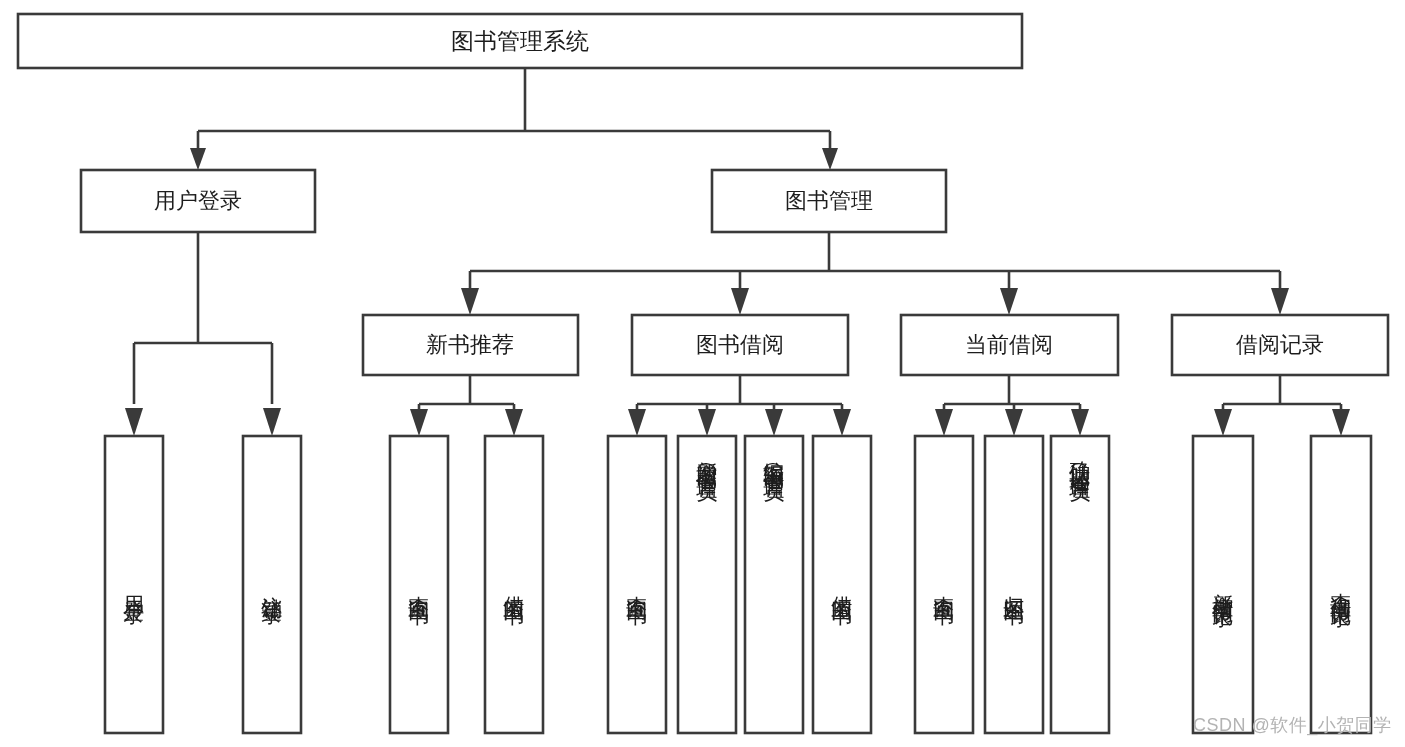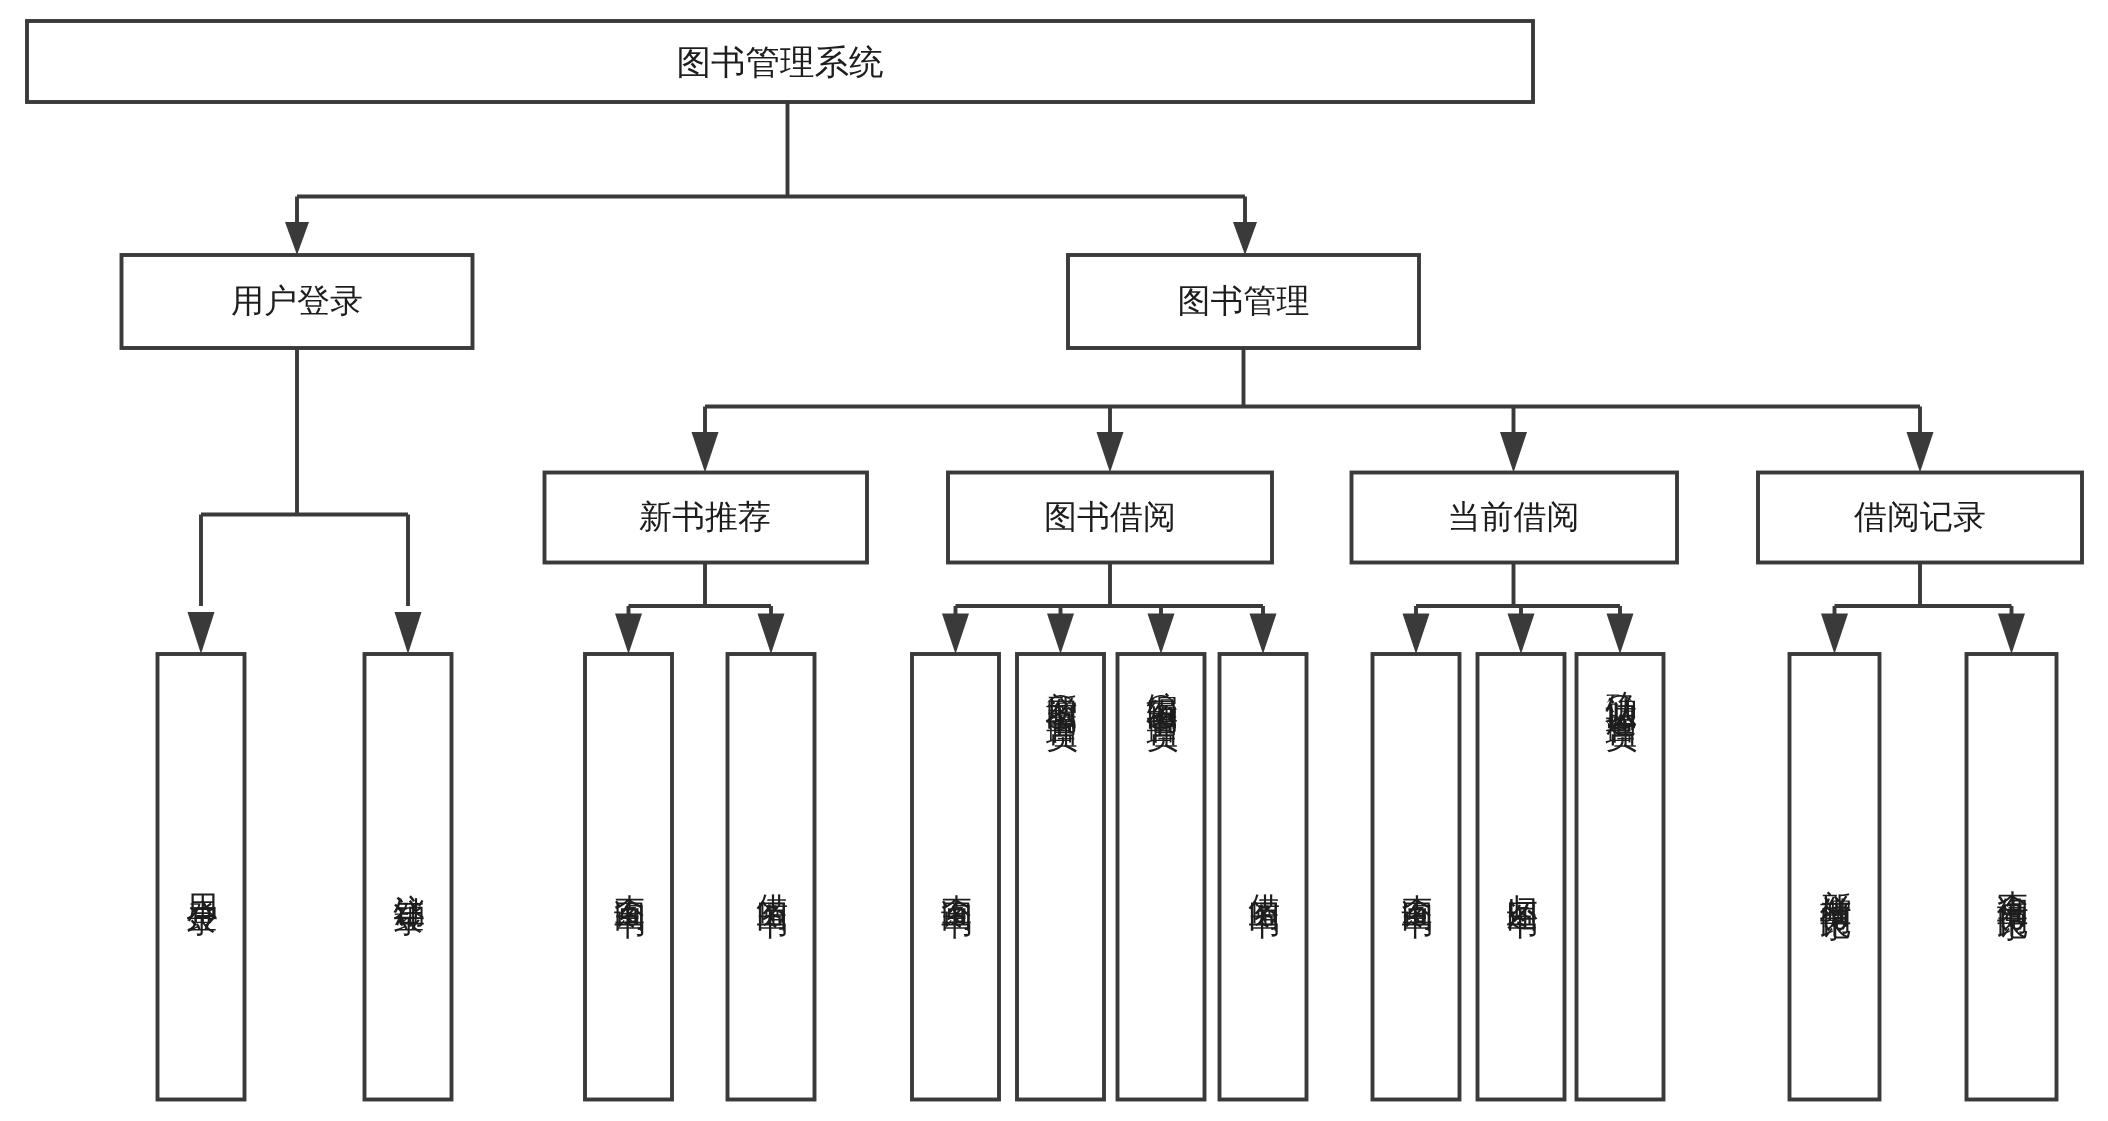--- a/index.html
+++ b/index.html
@@ -260,14 +260,15 @@
   </div>
 
   <div class="leaf-label-wrap" style="left:1193px; top:436px; width:60px; height:297px; align-items:center;">
     <span class="leaf-label">新增借阅记录</span>
   </div>
 
   <div class="leaf-label-wrap" style="left:1311px; top:436px; width:60px; height:297px; align-items:center;">
     <span class="leaf-label">查询借阅记录</span>
   </div>
 
+  <div class="watermark">CSDN @软件_小贺同学</div>
 
 </div>
 
 </body></html>

